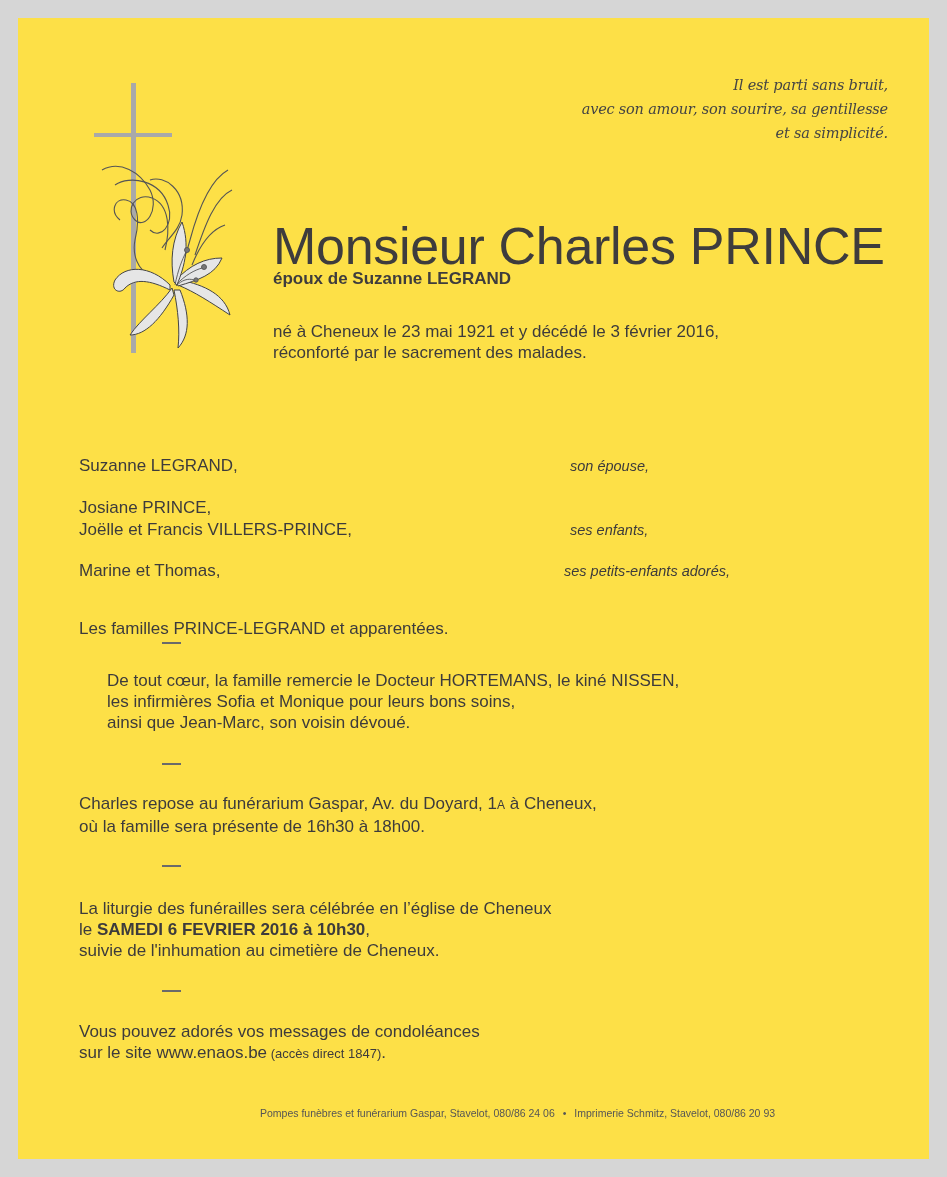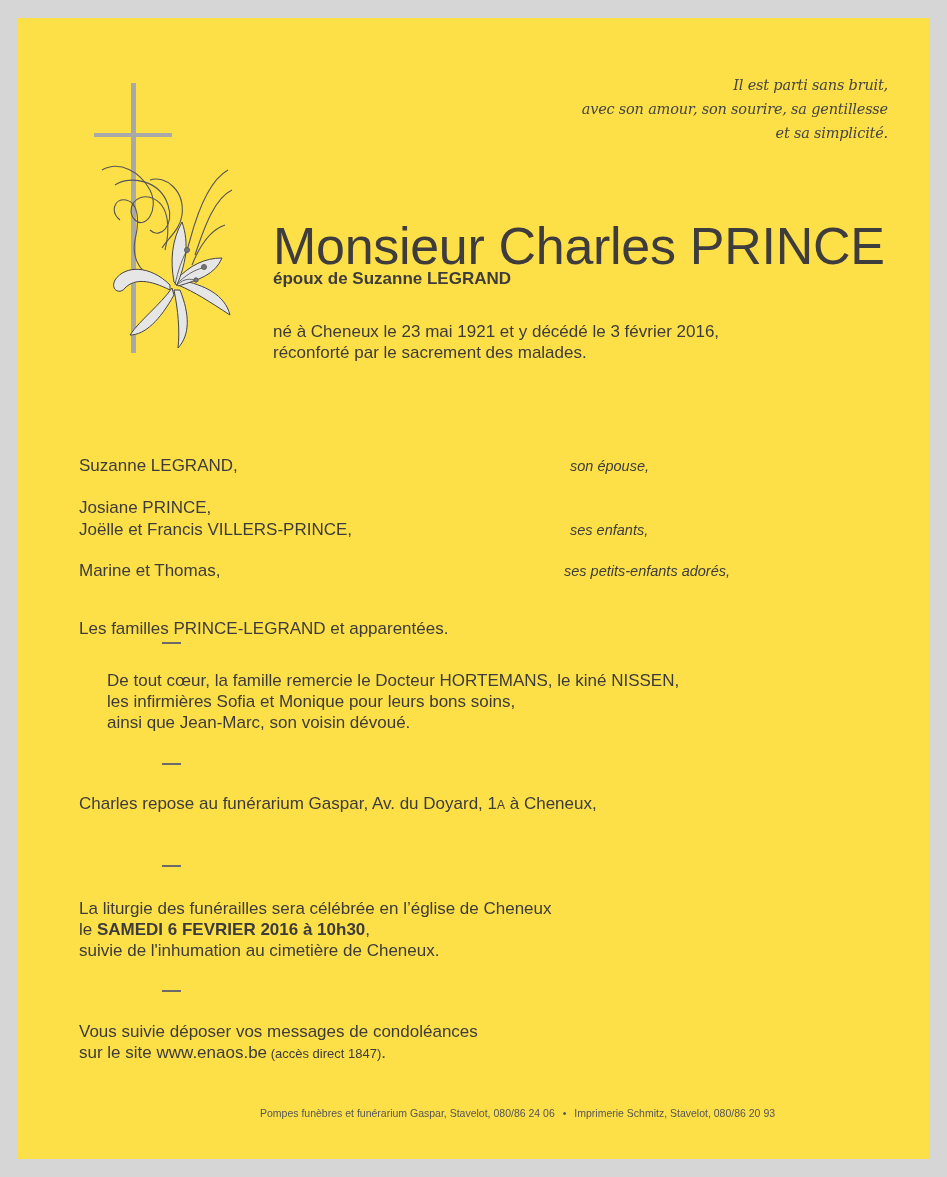--- a/index.html
+++ b/index.html
@@ -178,34 +178,35 @@
   <div class="abs body-text" style="left:61px; top:652px;margin-left:28px;">
     <div>De tout cœur, la famille remercie le Docteur HORTEMANS, le kiné NISSEN,</div>
     <div>les infirmières Sofia et Monique pour leurs bons soins,</div>
     <div>ainsi que Jean-Marc, son voisin dévoué.</div>
   </div>
 
   <div class="dash" style="top:745px;"></div>
 
   <div class="abs body-text" style="left:61px; top:775px;">
     <div><span>Charles repose au funérarium Gaspar,  Av. du Doyard, 1</span><span class="smallcap">A</span><span> à Cheneux,</span></div>
+    <div>où la famille sera présente de 16h30 à 18h00.</div>
   </div>
 
   <div class="dash" style="top:847px;"></div>
 
   <div class="abs body-text" style="left:61px; top:880px;">
     <div>La liturgie des funérailles sera célébrée en l’église de Cheneux</div>
     <div><span>le </span><b>SAMEDI 6 FEVRIER 2016 à 10h30</b><span>,</span></div>
     <div>suivie de l'inhumation au cimetière de Cheneux.</div>
   </div>
 
   <div class="dash" style="top:972px;"></div>
 
   <div class="abs body-text" style="left:61px; top:1003px;">
-    <div>Vous suivie déposer vos messages de condoléances</div>
+    <div>Vous pouvez adorés vos messages de condoléances</div>
     <div><span>sur le site </span><span>www.enaos.be</span><span class="small"> (accès direct 1847)</span><span>.</span></div>
   </div>
 
   <div class="footer">
     <span>Pompes funèbres et funérarium Gaspar, Stavelot, 080/86 24 06</span>
     <span style="margin:0 5px;">•</span>
     <span>Imprimerie Schmitz, Stavelot, 080/86 20 93</span>
   </div>
 </div>
 

